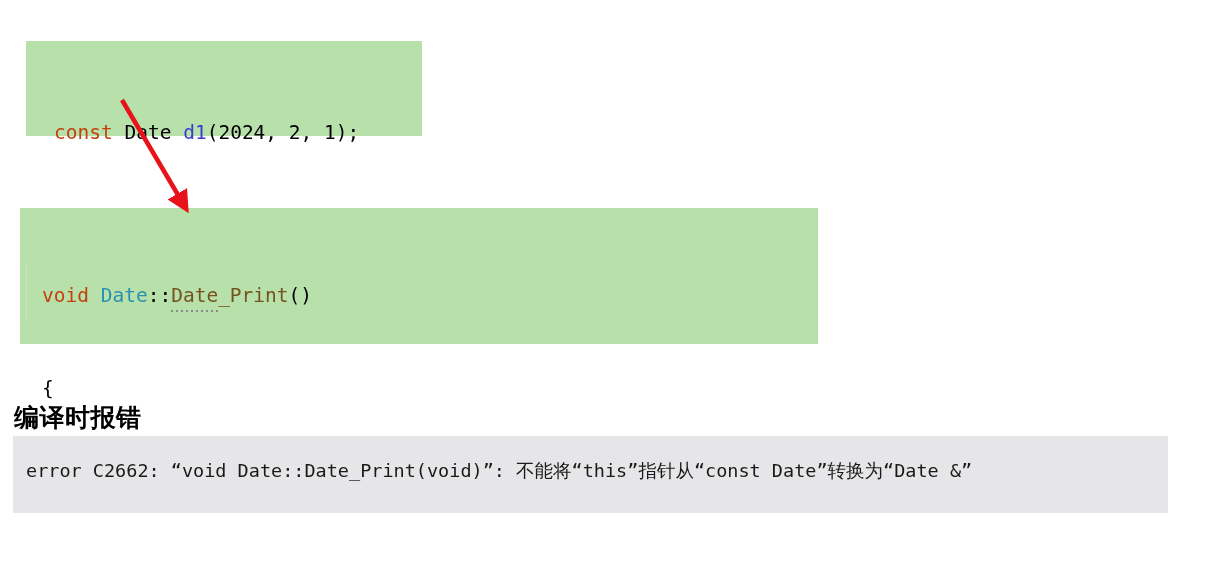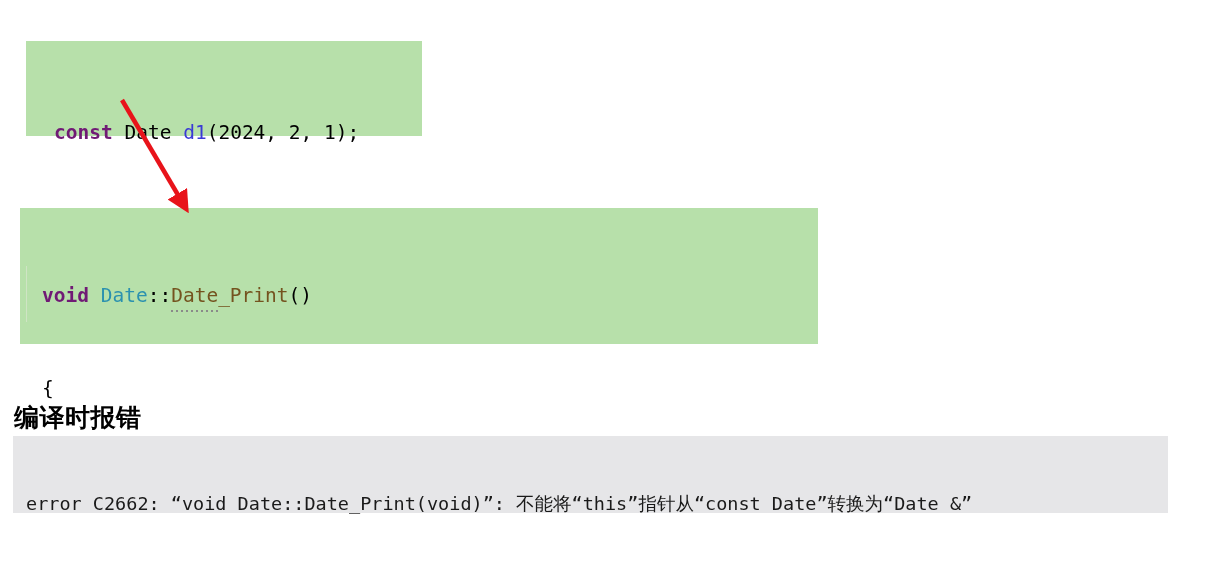--- a/index.html
+++ b/index.html
@@ -43,21 +43,21 @@
     height: 136px;
     padding: 10px 0 3px 22px;
   }
 
   .code-line {
     display: block;
     height: 31px;
   }
 
   
-  .tok-keyword   { color: #701a75; font-weight: bold; }
+  .tok-keyword   { color: #c2410c; }
   .tok-plain     { color: #000000; }
   .tok-type      { color: #2b91af; }
   .tok-func      { color: #74531f; }
   .tok-var       { color: #3a3ad6; }
   .tok-string    { color: #e01b24; }
   .tok-op        { color: #2e7d8a; }
 
   
   .tok-var-err {
     color: #3a3ad6;
@@ -138,21 +138,20 @@
     box-sizing: border-box;
   }
   #error-text {
     position: absolute;
     left: 13px;
     top: 22px;
     font-family: "DejaVu Sans Mono", "Liberation Mono", monospace;
     font-size: 18.5px;
     color: #1a1a1a;
     white-space: pre;
-    margin-top: 33px;
   }
 </style>
 </head>
 <body>
 
 <div class="code-block" id="code-block-call">
   <div class="code-line" id="call-line-0"><span class="tok-keyword">const</span><span class="tok-plain"> </span><span class="tok-plain">Date</span><span class="tok-plain"> </span><span class="tok-var">d1</span><span class="tok-plain">(2024, 2, 1);</span></div>
   <div class="code-line" id="call-line-1"><span class="tok-var-err">d1</span><span class="tok-plain">.</span><span class="tok-func">Date_Print</span><span class="tok-plain">();</span></div>
 </div>
 

